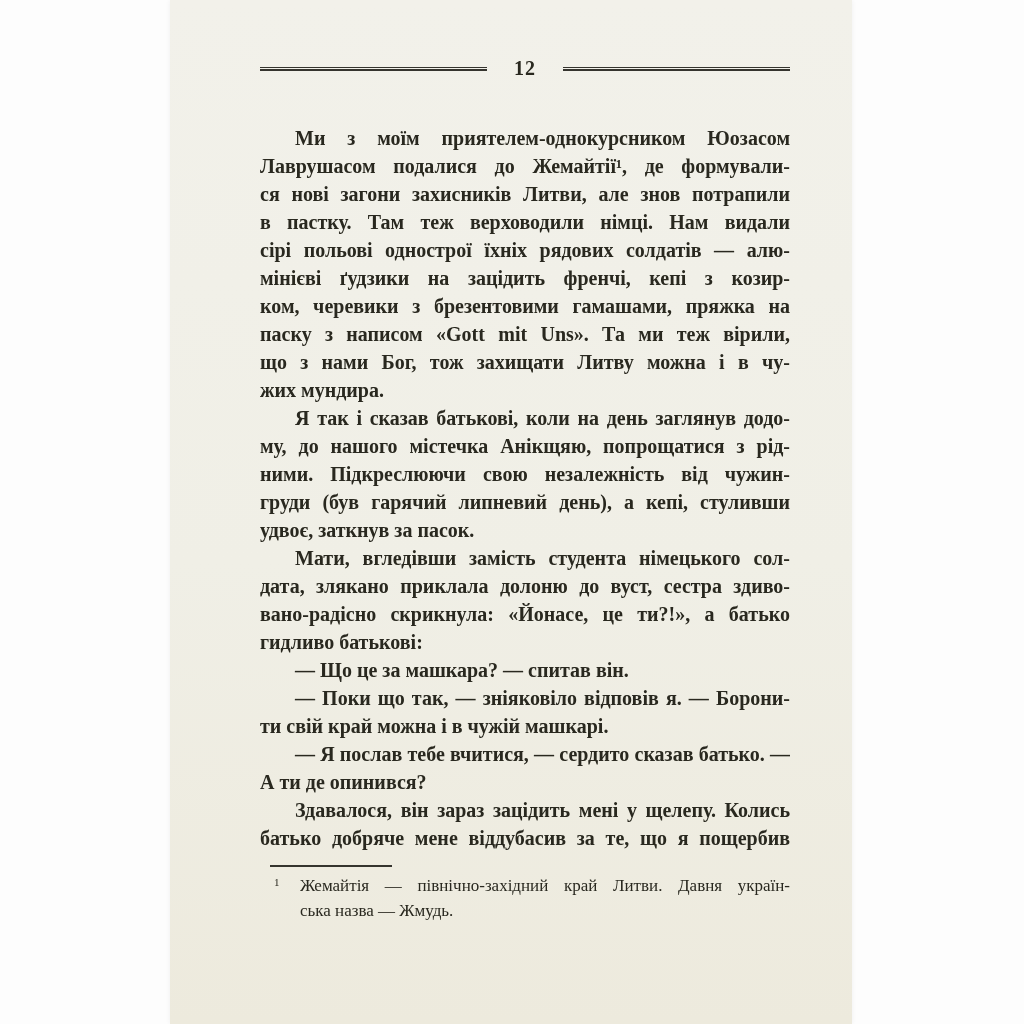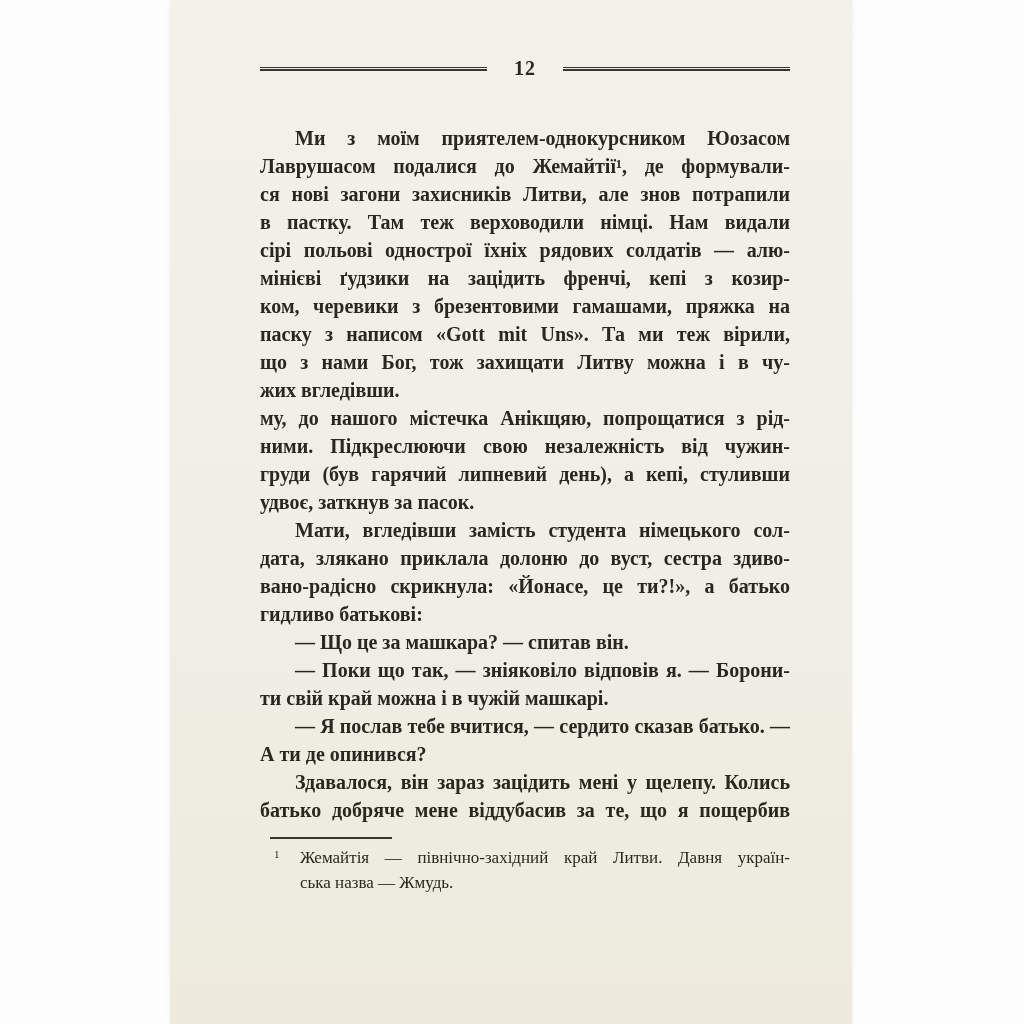--- a/index.html
+++ b/index.html
@@ -107,23 +107,24 @@
           <div>
             <div class="ln first">Ми з моїм приятелем-однокурсником Юозасом</div>
             <div class="ln">Лаврушасом подалися до Жемайтії¹, де формували-</div>
             <div class="ln">ся нові загони захисників Литви, але знов потрапили</div>
             <div class="ln">в пастку. Там теж верховодили німці. Нам видали</div>
             <div class="ln">сірі польові однострої їхніх рядових солдатів — алю-</div>
             <div class="ln">мінієві ґудзики на зацідить френчі, кепі з козир-</div>
             <div class="ln">ком, черевики з брезентовими гамашами, пряжка на</div>
             <div class="ln">паску з написом «Gott mit Uns». Та ми теж вірили,</div>
             <div class="ln">що з нами Бог, тож захищати Литву можна і в чу-</div>
-            <div class="ln last">жих вгледівши.</div>
+            <div class="ln last">жих мундира.</div>
           </div>
           <div>
+            <div class="ln first">Я так і сказав батькові, коли на день заглянув додо-</div>
             <div class="ln">му, до нашого містечка Анікщяю, попрощатися з рід-</div>
             <div class="ln">ними. Підкреслюючи свою незалежність від чужин-</div>
             <div class="ln">груди (був гарячий липневий день), а кепі, стуливши</div>
             <div class="ln last">удвоє, заткнув за пасок.</div>
           </div>
           <div>
             <div class="ln first">Мати, вгледівши замість студента німецького сол-</div>
             <div class="ln">дата, злякано приклала долоню до вуст, сестра здиво-</div>
             <div class="ln">вано-радісно скрикнула: «Йонасе, це ти?!», а батько</div>
             <div class="ln last">гидливо батькові:</div>

